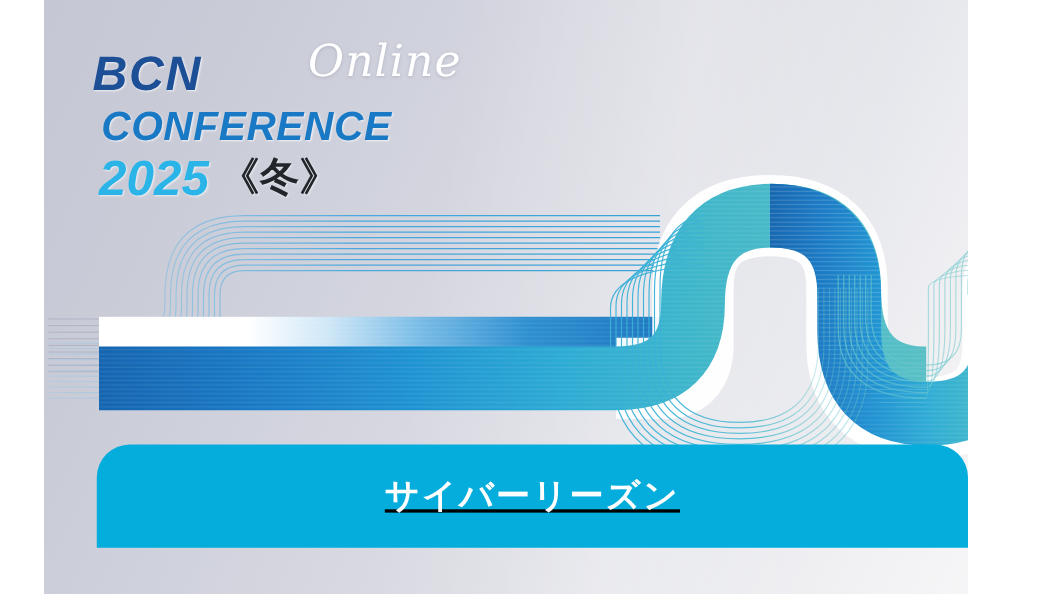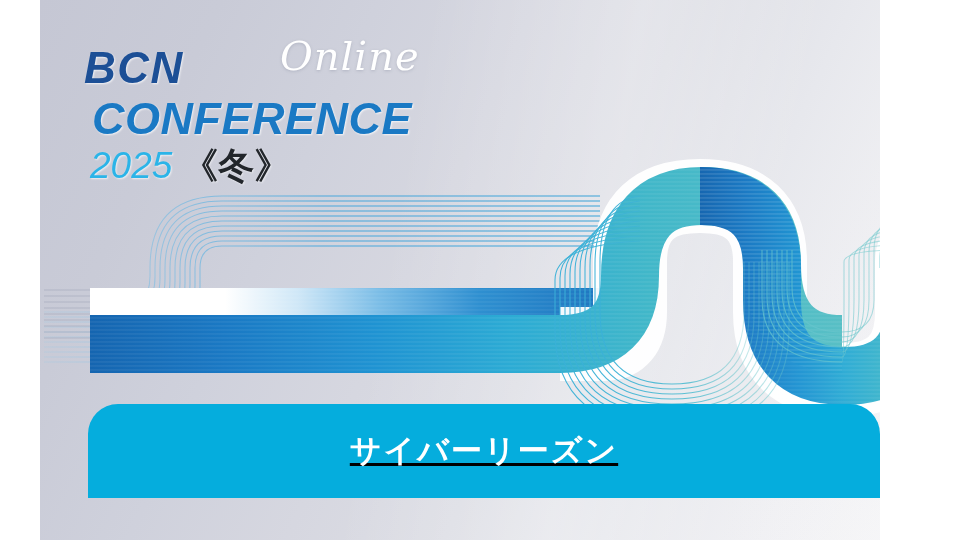--- a/index.html
+++ b/index.html
@@ -65,39 +65,39 @@
     font-size: 44px;
     letter-spacing: 1.5px;
     line-height: 1;
     color: #1c4f96;
     text-shadow: 1px 1px 2px rgba(255,255,255,0.75);
   }
   .line-conf {
     font-family: "Liberation Sans", sans-serif;
     font-weight: bold;
     font-style: italic;
-    font-size: 45px;
+    font-size: 37px;
     letter-spacing: 0.5px;
     line-height: 1;
     margin-top: 6px;
     margin-left: 8px;
     color: #1a79c4;
     text-shadow: 1px 1px 2px rgba(255,255,255,0.75);
   }
   .line-year {
     display: flex;
     align-items: center;
     margin-top: 6px;
     margin-left: 6px;
   }
   .year-num {
     font-family: "Liberation Sans", sans-serif;
-    font-weight: normal;
+    font-weight: bold;
     font-style: italic;
-    font-size: 37px;
+    font-size: 45px;
     letter-spacing: 0px;
     line-height: 1;
     color: #2bb4e8;
     text-shadow: 1px 1px 2px rgba(255,255,255,0.7);
   }
   .season {
     font-family: "DejaVu Sans", sans-serif;
     font-weight: bold;
     font-size: 36px;
     line-height: 1;

